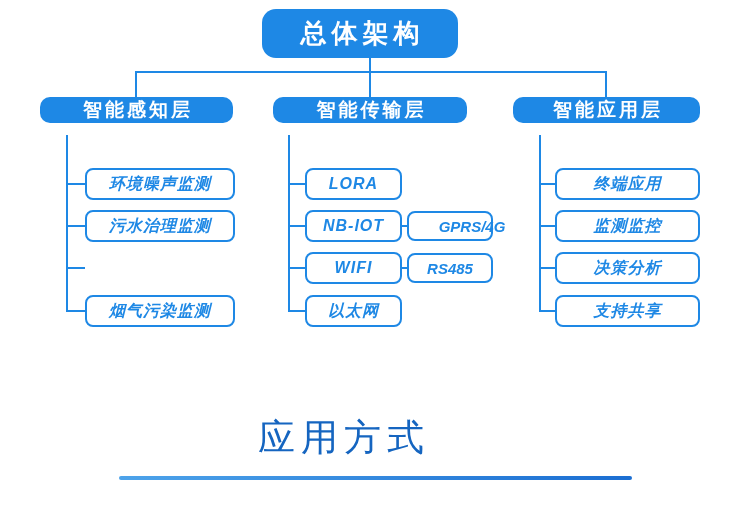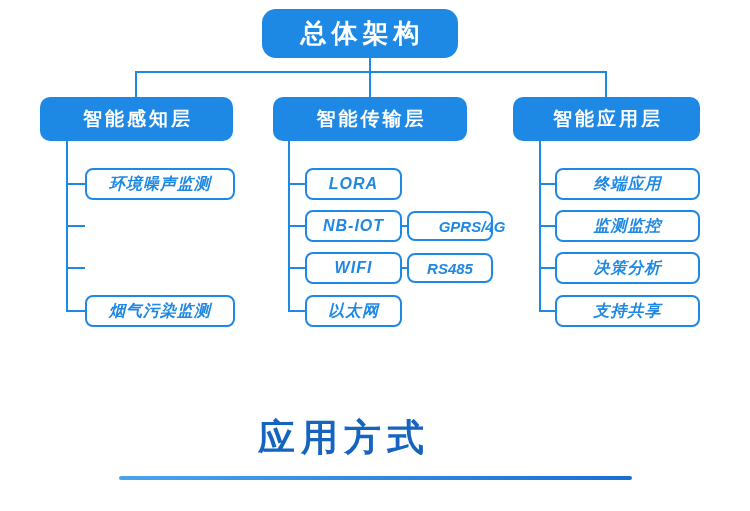--- a/index.html
+++ b/index.html
@@ -26,21 +26,21 @@
     font-weight: bold;
   }
   .root {
     left: 262px; top: 9px; width: 196px; height: 49px;
     border-radius: 14px;
     font-size: 26px;
     letter-spacing: 5px;
     text-indent: 5px;
   }
   .hdr {
-    top: 97px; height: 44px;
+    top: 97px; height: 26px;
     border-radius: 10px;
     font-size: 19px;
     letter-spacing: 3px;
     text-indent: 3px;
   }
   .hdr1 { left: 40px;  width: 193px; }
   .hdr2 { left: 273px; width: 194px; }
   .hdr3 { left: 513px; width: 187px; }
   .child {
     position: absolute;
@@ -63,21 +63,21 @@
   .sub { left: 407px; width: 86px; height: 30px; font-size: 15px; letter-spacing: 0; }
   .line { position: absolute; background: var(--primary-blue); }
   .v { width: 2px; }
   .h { height: 2px; }
   .section-title {
     position: absolute;
     left: 0; top: 413px; width: 682px;
     text-align: center;
     color: var(--title-blue);
     font-size: 37px;
-    font-weight: bold;
+    font-weight: normal;
     letter-spacing: 6px;
     text-indent: 6px;
   }
   .section-divider {
     position: absolute;
     left: 119px; top: 476px;
     width: 513px; height: 4px;
     border-radius: 2px;
     background: linear-gradient(90deg, #4da3ea, #1b6ed2);
   }
@@ -99,20 +99,21 @@
   <div class="blue-node hdr hdr2">智能传输层</div>
   <div class="blue-node hdr hdr3">智能应用层</div>
 
   <div class="line v" style="left:66px; top:135px; height:177px;"></div>
   <div class="line h" style="left:66px; top:183px; width:19px;"></div>
   <div class="line h" style="left:66px; top:225px; width:19px;"></div>
   <div class="line h" style="left:66px; top:267px; width:19px;"></div>
   <div class="line h" style="left:66px; top:310px; width:19px;"></div>
 
   <div class="child c1" style="top:168px;">环境噪声监测</div>
+  <div class="child c1" style="top:210px;">污水治理监测</div>
   <div class="child c1" style="top:295px;">烟气污染监测</div>
 
   <div class="line v" style="left:288px; top:135px; height:177px;"></div>
   <div class="line h" style="left:288px; top:183px; width:17px;"></div>
   <div class="line h" style="left:288px; top:225px; width:17px;"></div>
   <div class="line h" style="left:288px; top:267px; width:17px;"></div>
   <div class="line h" style="left:288px; top:310px; width:17px;"></div>
 
   <div class="child c2" style="top:168px;">LORA</div>
   <div class="child c2" style="top:210px;">NB-lOT</div>

